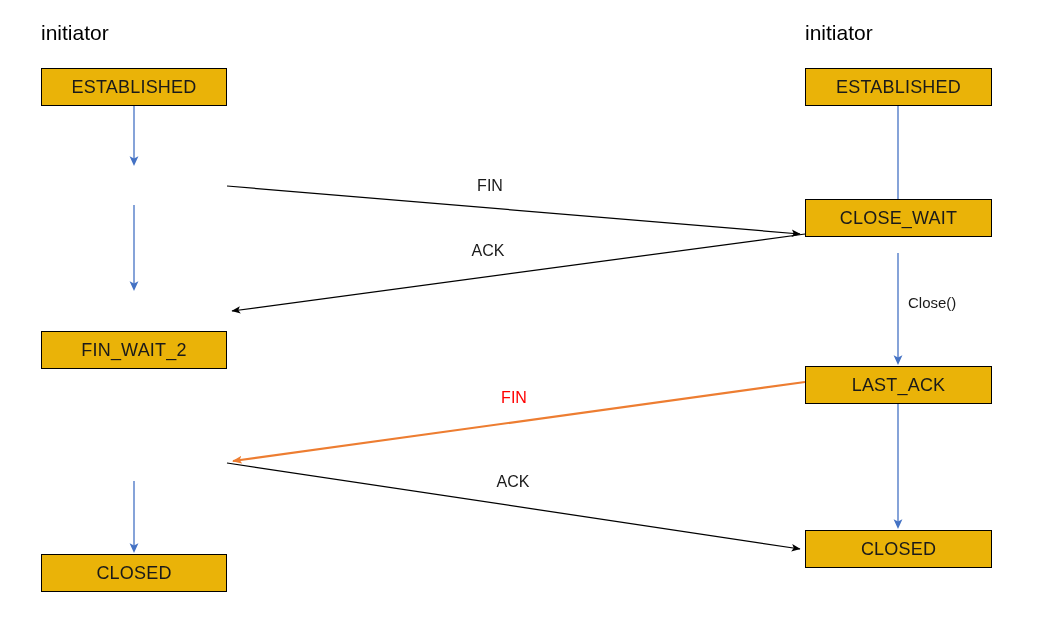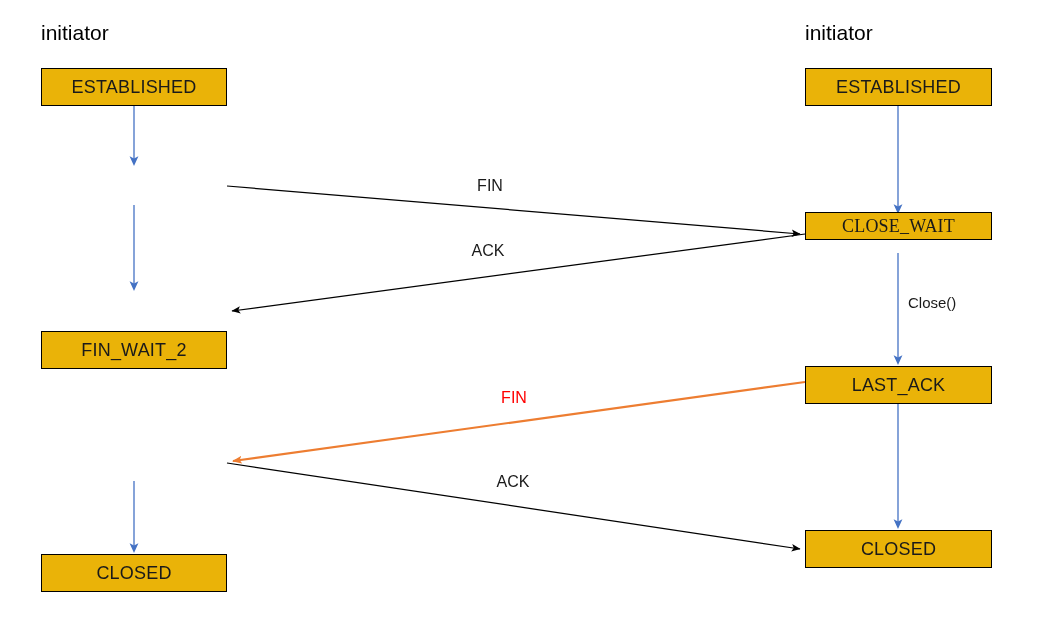--- a/index.html
+++ b/index.html
@@ -105,21 +105,21 @@
   <div class="state-box" style="left:41px; top:68px; width:186px; height:38px;">ESTABLISHED</div>
 
 
   <div class="state-box" style="left:41px; top:292px; width:186px; height:38px;margin-top:39px;">FIN_WAIT_2</div>
 
 
   <div class="state-box" style="left:41px; top:554px; width:186px; height:38px;">CLOSED</div>
 
   <div class="state-box" style="left:805px; top:68px; width:187px; height:38px;">ESTABLISHED</div>
 
-  <div class="state-box" style="left:805px; top:212px; width:187px; height:28px;font-family:Liberation Serif, serif;">CLOSE_WAIT</div>
+  <div class="state-box" style="left:805px; top:199px; width:187px; height:38px;">CLOSE_WAIT</div>
 
   <div class="state-box" style="left:805px; top:366px; width:187px; height:38px;">LAST_ACK</div>
 
   <div class="state-box" style="left:805px; top:530px; width:187px; height:38px;">CLOSED</div>
 
   <div class="edge-label" style="left:450px; top:177px; width:80px;">FIN</div>
 
   <div class="edge-label" style="left:448px; top:242px; width:80px;">ACK</div>
 
   <div class="edge-label red" style="left:474px; top:389px; width:80px;">FIN</div>

